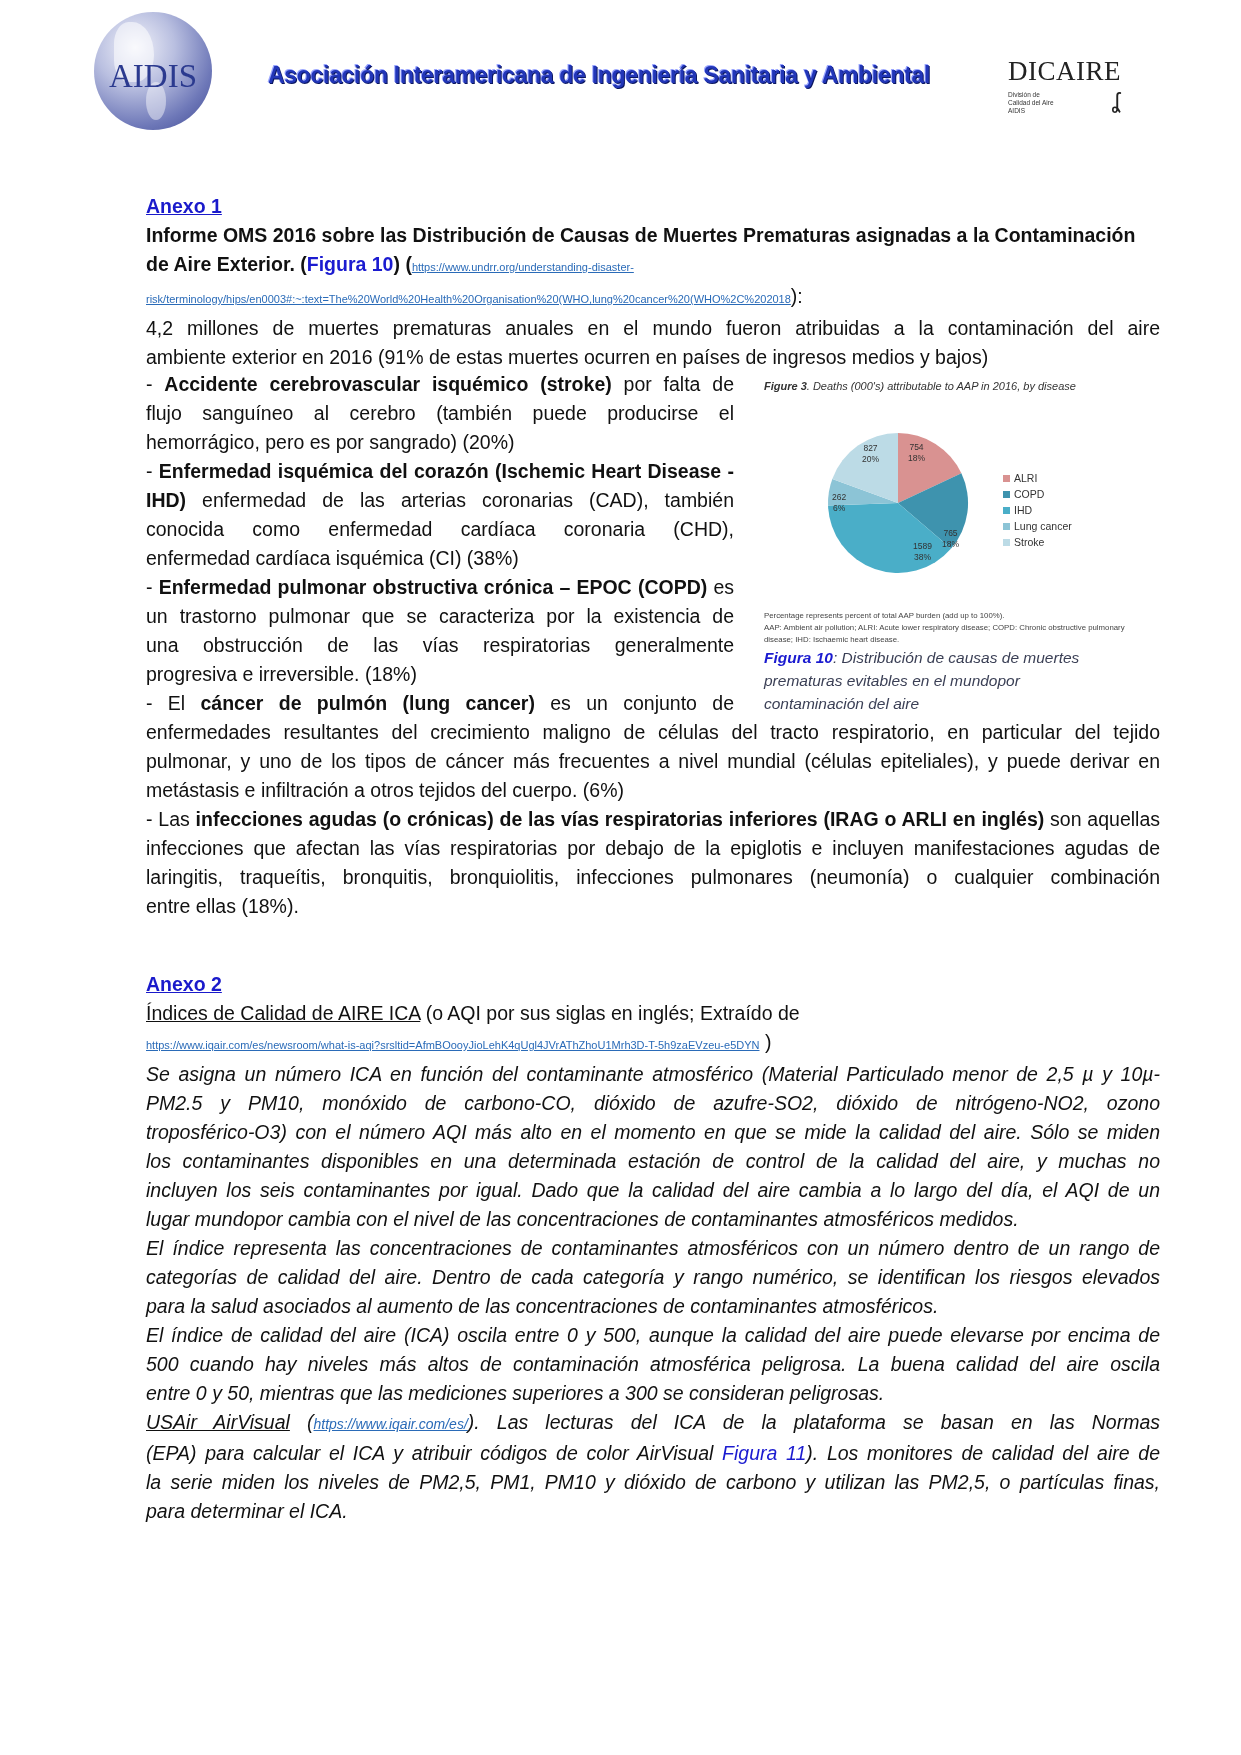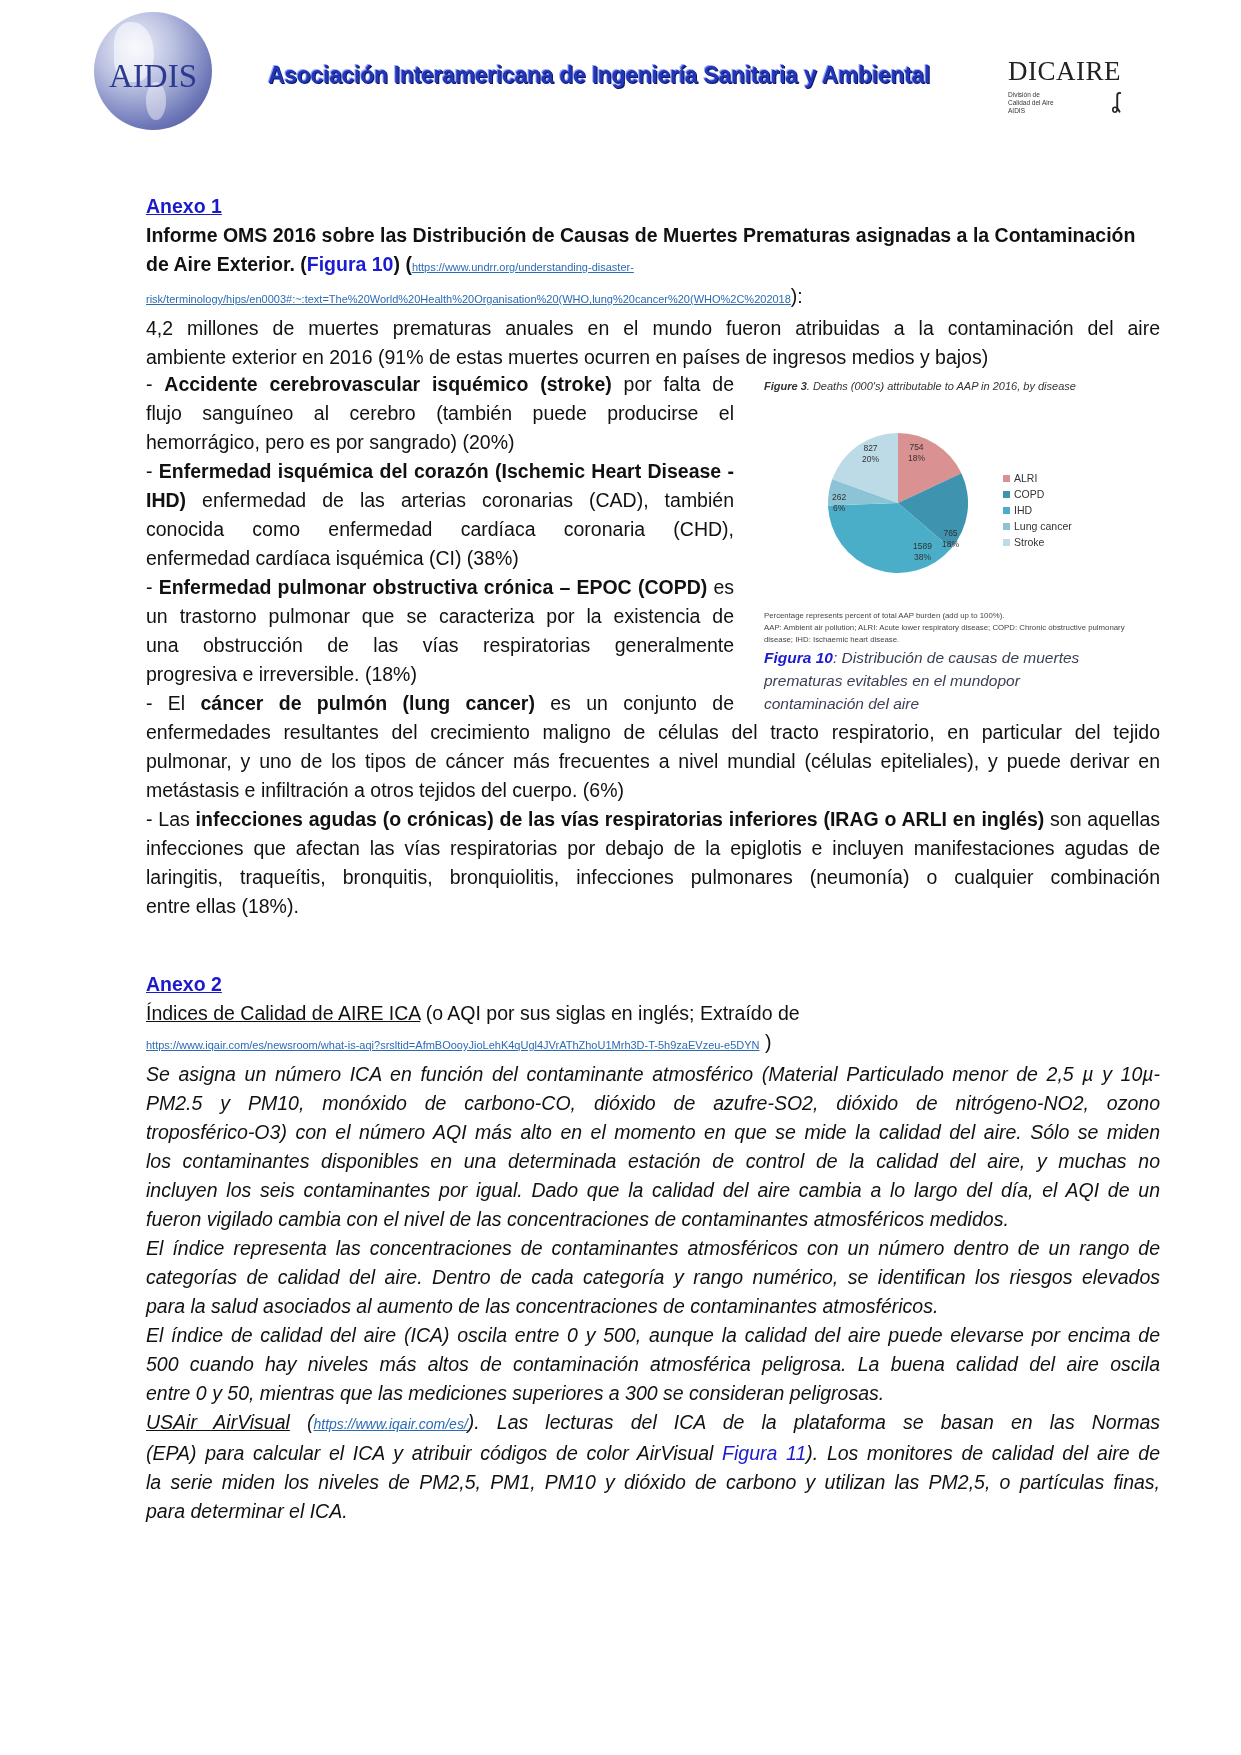--- a/index.html
+++ b/index.html
@@ -181,21 +181,21 @@
 <div class="page" style="top:970px;">
   <div class="line"><a class="annex">Anexo 2</a></div>
   <div class="line"><span class="ul">Índices de Calidad de AIRE ICA</span><span> (o AQI por sus siglas en inglés; Extraído de</span></div>
   <div class="line"><a class="link">https://www.iqair.com/es/newsroom/what-is-aqi?srsltid=AfmBOooyJioLehK4qUgl4JVrAThZhoU1Mrh3D-T-5h9zaEVzeu-e5DYN</a><span> )</span></div>
   <div class="italic">
     <div class="line justify">Se asigna un número ICA en función del contaminante atmosférico (Material Particulado menor de 2,5 µ y 10µ-</div>
     <div class="line justify">PM2.5 y PM10, monóxido de carbono-CO, dióxido de azufre-SO2, dióxido de nitrógeno-NO2, ozono</div>
     <div class="line justify">troposférico-O3) con el número AQI más alto en el momento en que se mide la calidad del aire. Sólo se miden</div>
     <div class="line justify">los contaminantes disponibles en una determinada estación de control de la calidad del aire, y muchas no</div>
     <div class="line justify">incluyen los seis contaminantes por igual. Dado que la calidad del aire cambia a lo largo del día, el AQI de un</div>
-    <div class="line">fueron vigilado cambia con el nivel de las concentraciones de contaminantes atmosféricos medidos.</div>
+    <div class="line">lugar mundopor cambia con el nivel de las concentraciones de contaminantes atmosféricos medidos.</div>
     <div class="line justify">El índice representa las concentraciones de contaminantes atmosféricos con un número dentro de un rango de</div>
     <div class="line justify">categorías de calidad del aire. Dentro de cada categoría y rango numérico, se identifican los riesgos elevados</div>
     <div class="line">para la salud asociados al aumento de las concentraciones de contaminantes atmosféricos.</div>
     <div class="line justify">El índice de calidad del aire (ICA) oscila entre 0 y 500, aunque la calidad del aire puede elevarse  por encima de</div>
     <div class="line justify">500 cuando hay niveles más altos de contaminación atmosférica peligrosa. La buena calidad del aire oscila</div>
     <div class="line">entre 0 y 50, mientras que las mediciones superiores a 300 se consideran peligrosas.</div>
     <div class="line justify"><span class="ul">USAir AirVisual</span><span> (</span><a class="link" style="font-size:14px;">https://www.iqair.com/es/</a><span>). Las lecturas del ICA de la plataforma se basan en las Normas</span></div>
     <div class="line justify"><span>(EPA) para calcular el ICA y atribuir códigos de color AirVisual </span><span class="blue">Figura 11</span><span>). Los monitores de calidad del aire de</span></div>
     <div class="line justify">la serie miden los niveles de PM2,5, PM1, PM10 y dióxido de carbono y utilizan las PM2,5, o partículas finas,</div>
     <div class="line">para determinar el ICA.</div>

